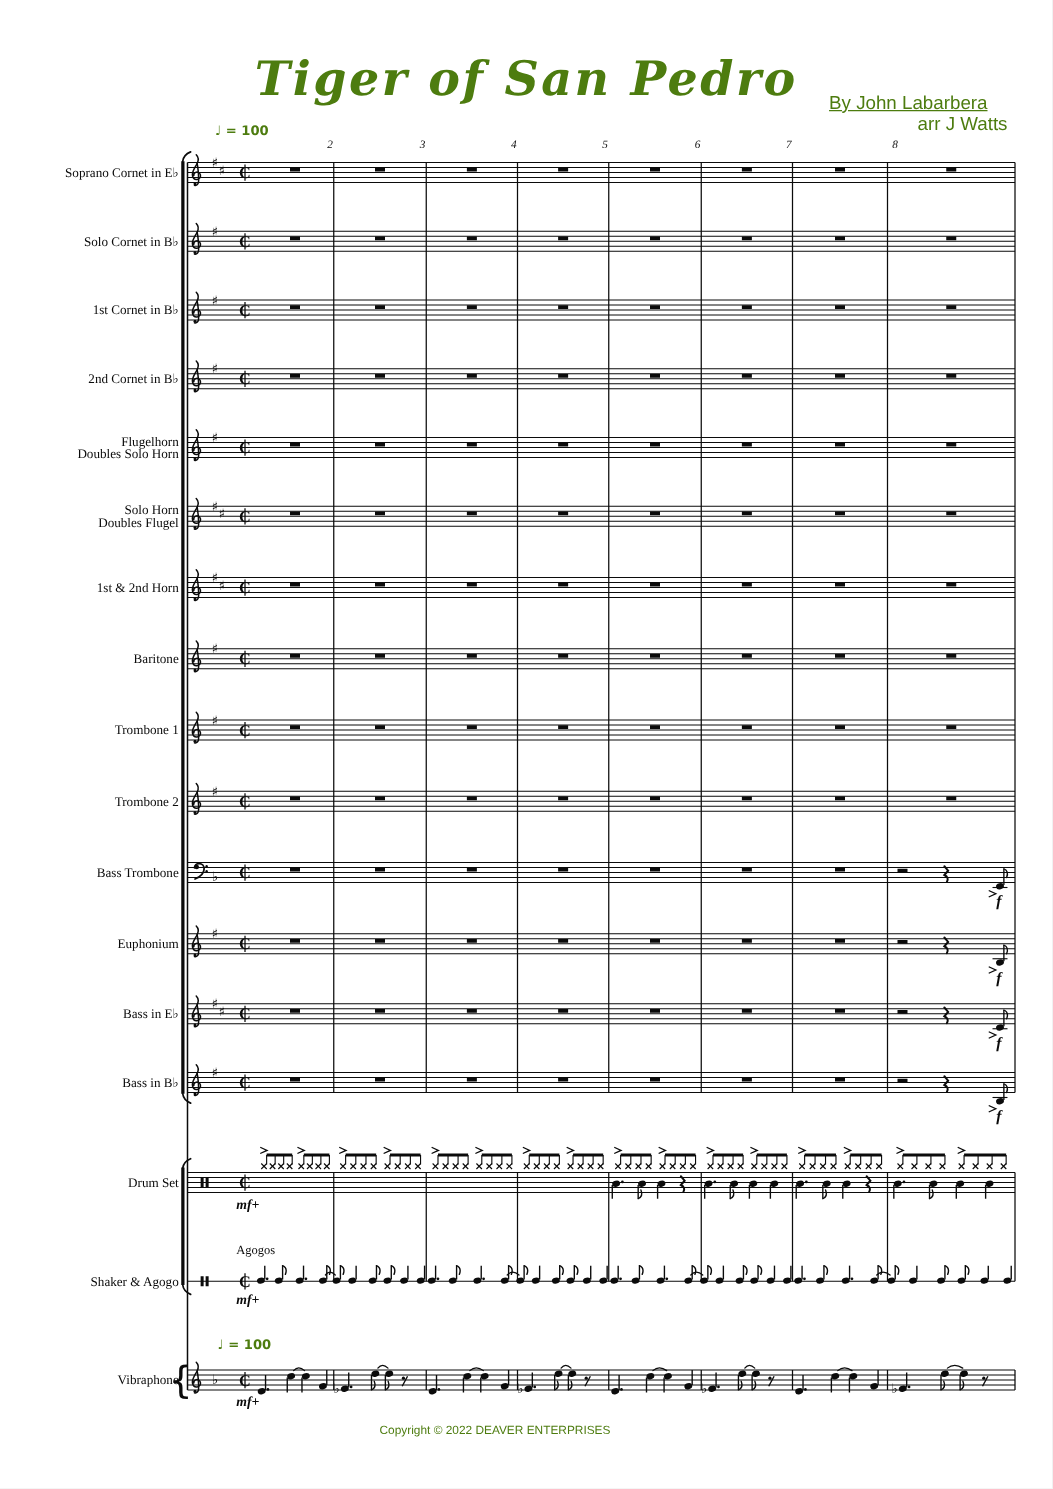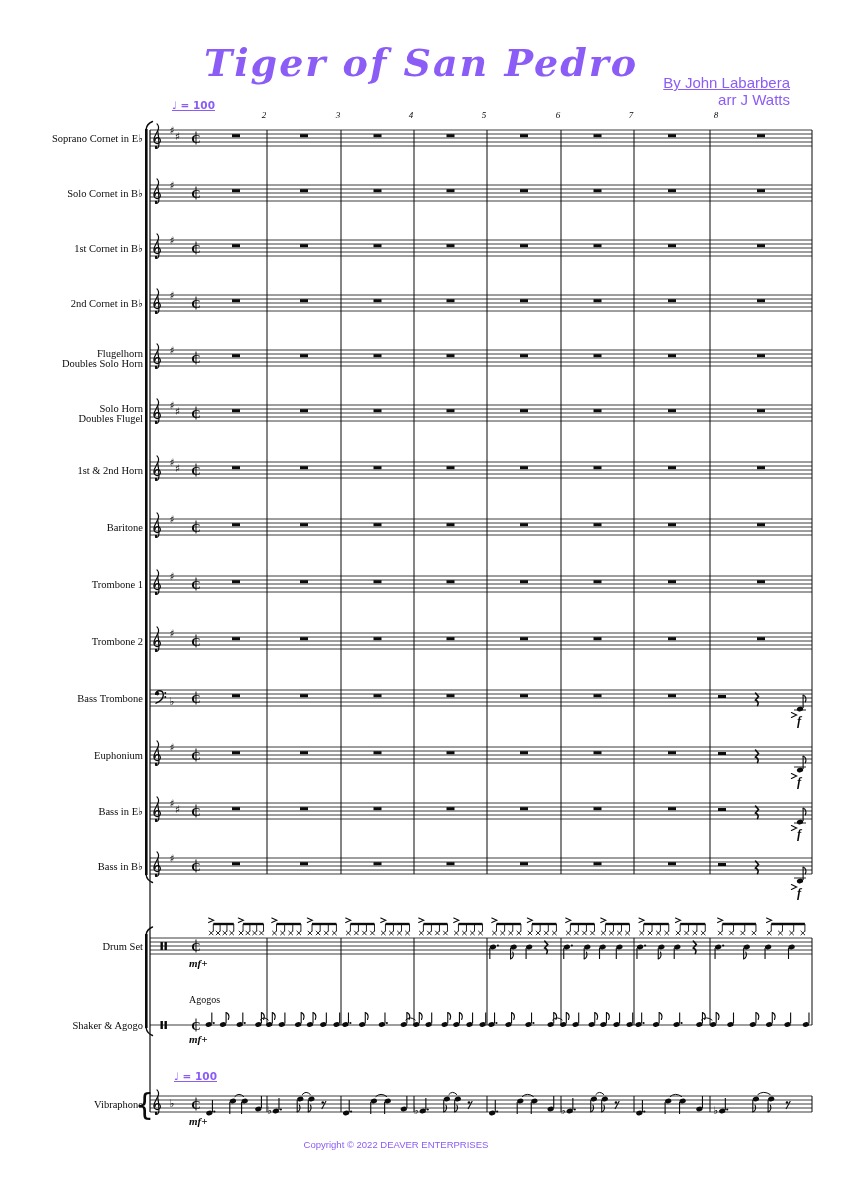--- a/index.html
+++ b/index.html
@@ -1,23 +1,23 @@
 <!DOCTYPE html>
 <html><head>
 <meta charset="utf-8">
 <style>
   html,body{margin:0;padding:0;background:#e8e8e8;}
   .page{position:relative;width:842px;height:1191px;background:#ffffff;margin:0 auto;overflow:hidden;
-        font-family:"Liberation Serif","DejaVu Serif",serif;color:#8b5cf6;}
+        font-family:"Liberation Serif","DejaVu Serif",serif;color:#4d7c0f;}
   .page svg{position:absolute;left:0;top:0;}
   .title{position:absolute;left:0;width:842px;text-align:center;top:40px;
          font:italic bold 38px "DejaVu Serif",serif;letter-spacing:2px;}
   .credit-by{position:absolute;right:52px;top:74px;font:15px "Liberation Sans","DejaVu Sans",sans-serif;text-decoration:underline;}
-  .credit-arr{position:absolute;right:52px;top:91px;font:15px "Liberation Sans","DejaVu Sans",sans-serif;}
-  .tempo{position:absolute;font:bold 10.5px "DejaVu Sans",sans-serif;text-decoration:underline;}
+  .credit-arr{position:absolute;right:36px;top:91px;font:15px "Liberation Sans","DejaVu Sans",sans-serif;}
+  .tempo{position:absolute;font:bold 10.5px "DejaVu Sans",sans-serif;}
   .tempo-top{left:172px;top:99px;}
   .tempo-vibes{left:174px;top:1070px;}
   .copyright{position:absolute;left:0;width:792px;text-align:center;top:1139px;
              font:9.5px "Liberation Sans","DejaVu Sans",sans-serif;}
   
   .t-label{font:10.5px "Liberation Serif","DejaVu Serif",serif;}
   .t-mnum{font:italic 9px "Liberation Serif","DejaVu Serif",serif;}
   .t-dyn{font:italic bold 11px "Liberation Serif","DejaVu Serif",serif;}
   .t-agogos{font:10px "Liberation Serif","DejaVu Serif",serif;}
   .t-key{font:10.5px "DejaVu Sans",sans-serif;}

